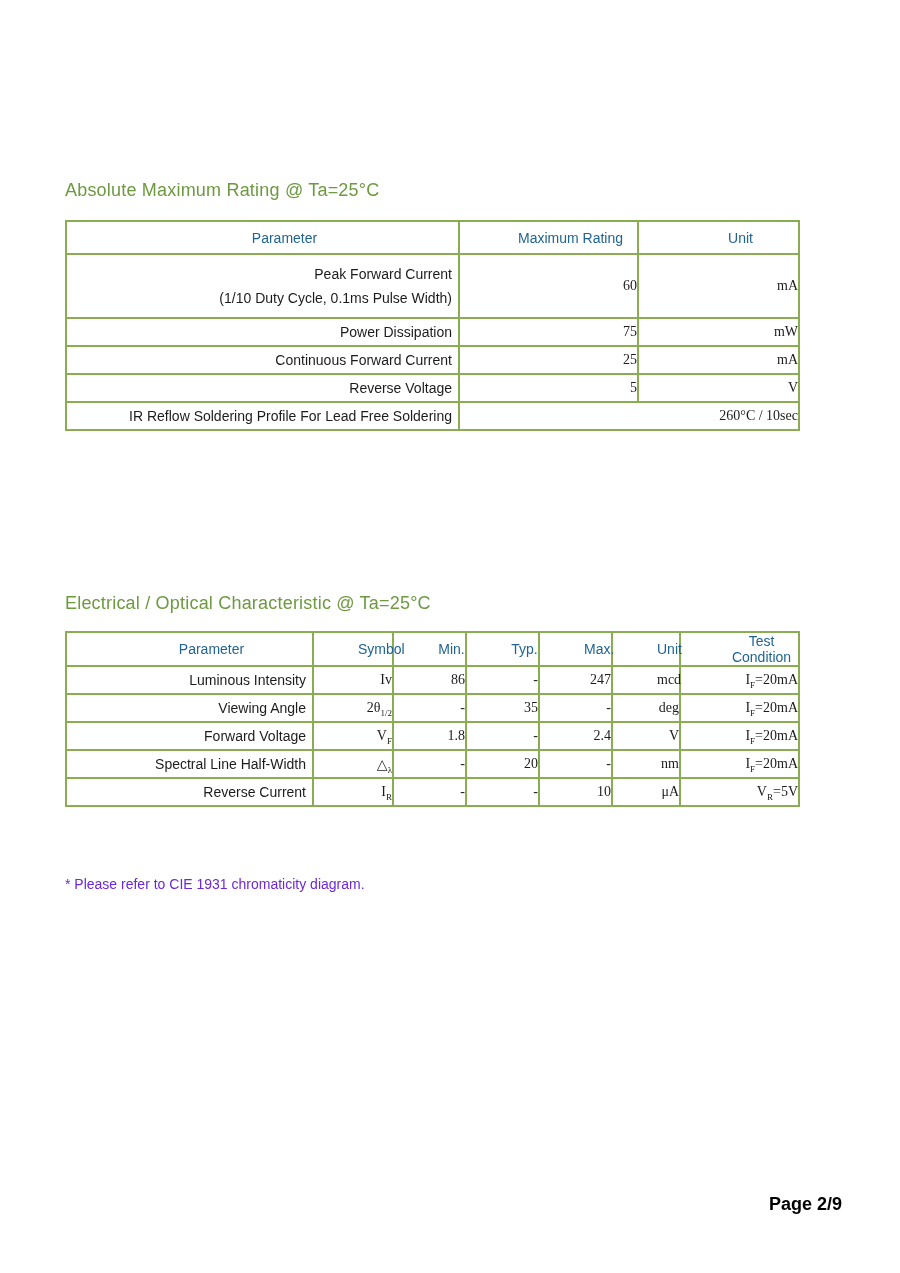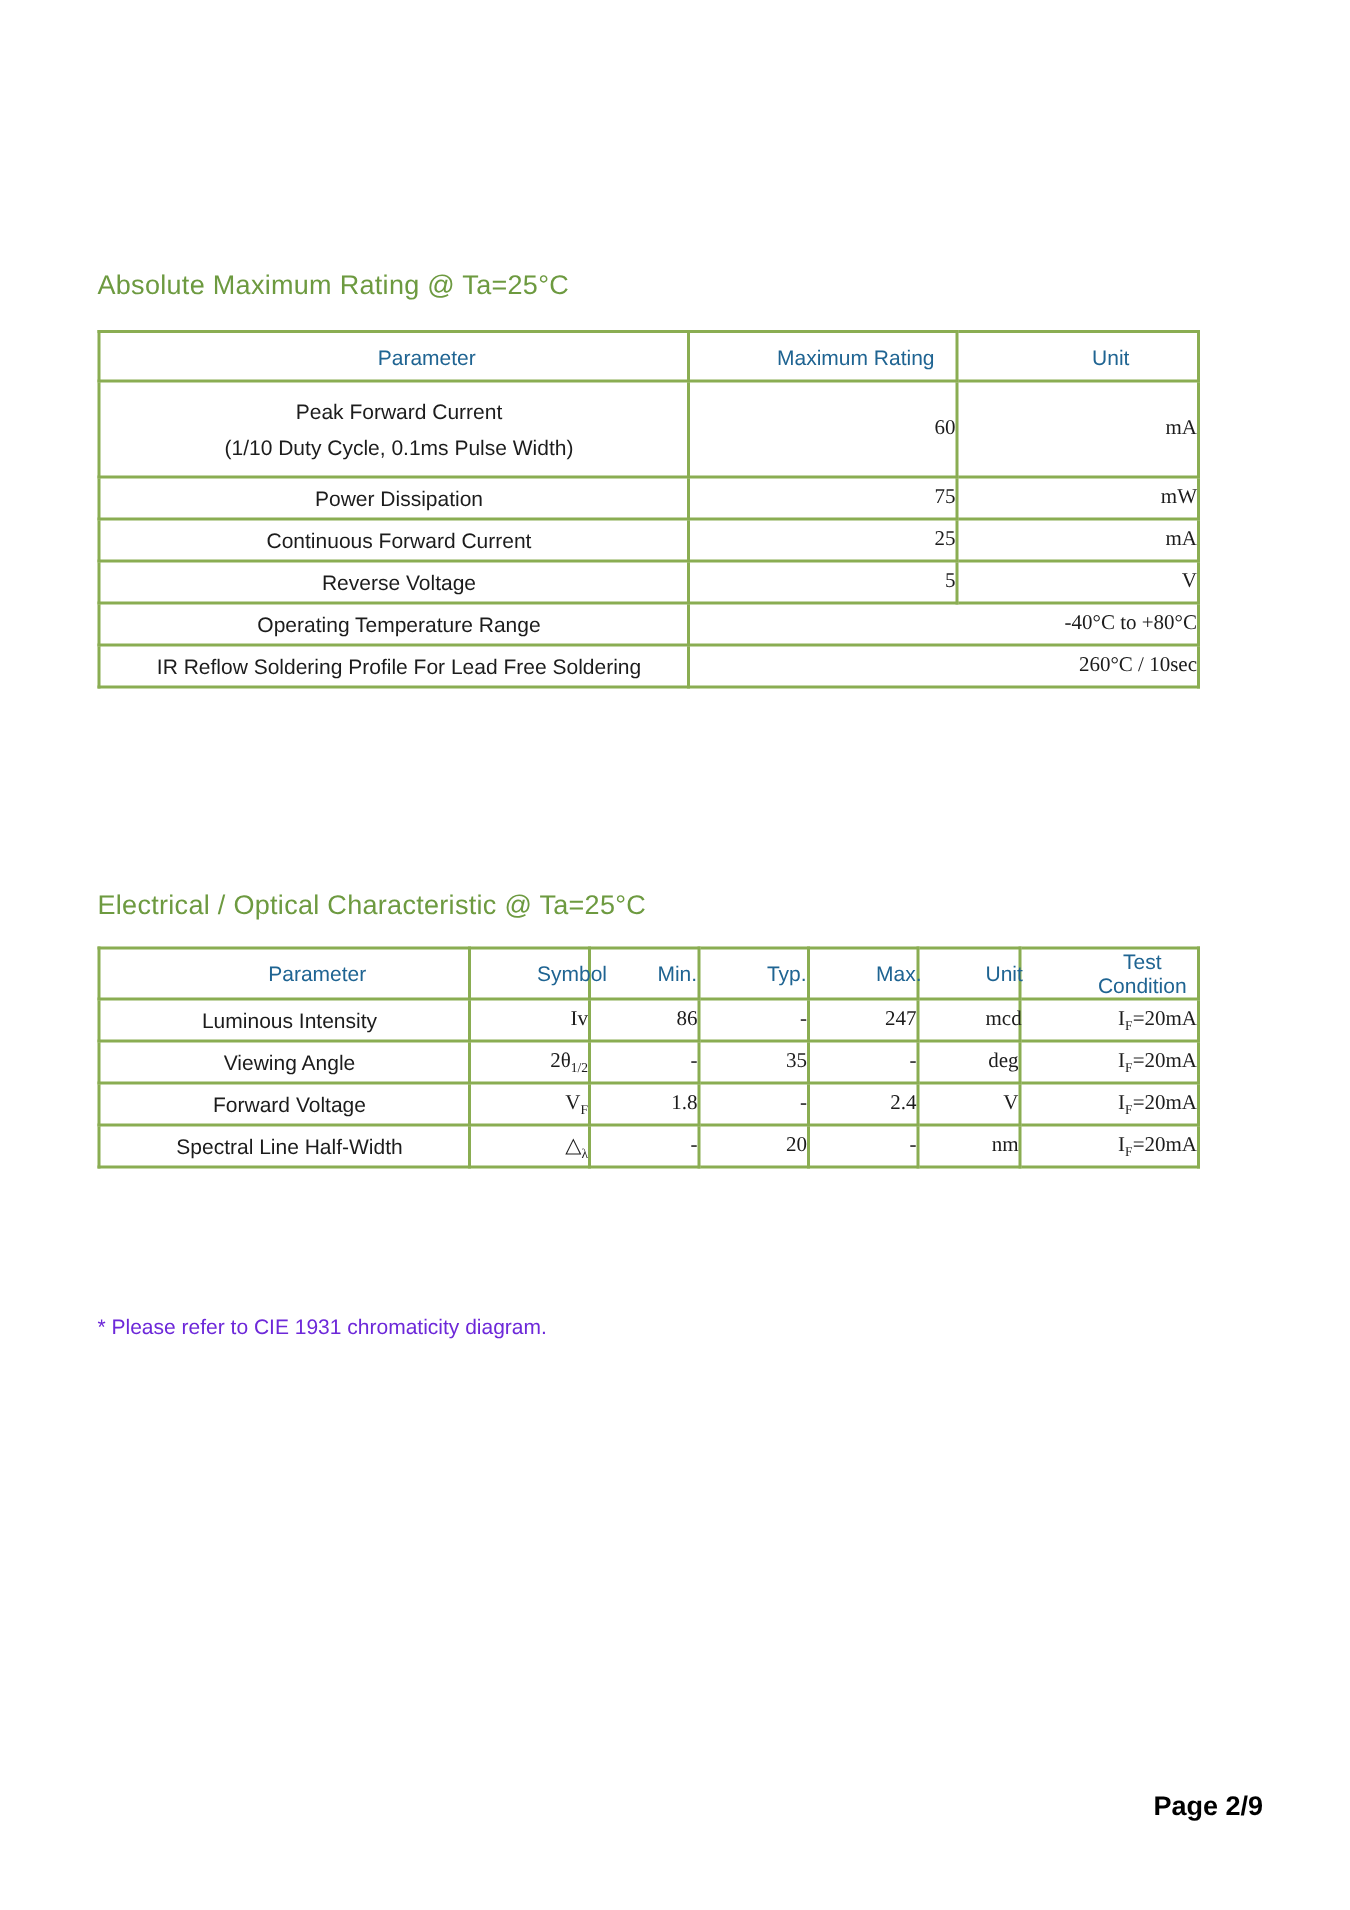--- a/index.html
+++ b/index.html
@@ -42,21 +42,21 @@
     font-weight: normal;
   }
   table.ds th {
     color: #1f6492;
     height: 33px;
     text-align: center;
     font-size: 14px;
   }
   table.ds td { height: 28px; }
   td.param {
-    text-align: center;
+    text-align: right;
     padding-left: 13px;
     padding-right: 6px;
   }
   td.center, th { text-align: center; padding-left: 44px; }
   td.center { text-align: right; font-family: Liberation Serif, serif; }
   tr.tall td { height: 64px; }
   td.param .line { line-height: 24px; }
   sub {
     font-size: 9px;
     line-height: 0;
@@ -113,24 +113,20 @@
       </tr>
       <tr>
         <td class="param">Continuous Forward Current</td>
         <td class="center">25</td>
         <td class="center">mA</td>
       </tr>
       <tr>
         <td class="param">Reverse Voltage</td>
         <td class="center">5</td>
         <td class="center">V</td>
-      </tr>
-      <tr>
-        <td class="param">Operating Temperature Range</td>
-        <td class="center" colspan="2">-40°C to +80°C</td>
       </tr>
       <tr>
         <td class="param">IR Reflow Soldering Profile For Lead Free Soldering</td>
         <td class="center" colspan="2">260°C / 10sec</td>
       </tr>
     </tbody>
   </table>
 
   <h2 class="section-title" id="title-eo">Electrical / Optical Characteristic @ Ta=25°C</h2>
 
@@ -185,20 +181,29 @@
       </tr>
       <tr>
         <td class="param">Spectral Line Half-Width</td>
         <td class="center"><span>△</span><sub>λ</sub></td>
         <td class="center">-</td>
         <td class="center">20</td>
         <td class="center">-</td>
         <td class="center">nm</td>
         <td class="center"><span>I</span><sub>F</sub><span>=20mA</span></td>
       </tr>
+      <tr>
+        <td class="param">Reverse Current</td>
+        <td class="center"><span>I</span><sub>R</sub></td>
+        <td class="center">-</td>
+        <td class="center">-</td>
+        <td class="center">10</td>
+        <td class="center">μA</td>
+        <td class="center"><span>V</span><sub>R</sub><span>=5V</span></td>
+      </tr>
     </tbody>
   </table>
 
   <div id="footnote">* Please refer to CIE 1931 chromaticity diagram.</div>
 
   <div id="page-footer">Page 2/9</div>
 
 </div>
 
 </body></html>

